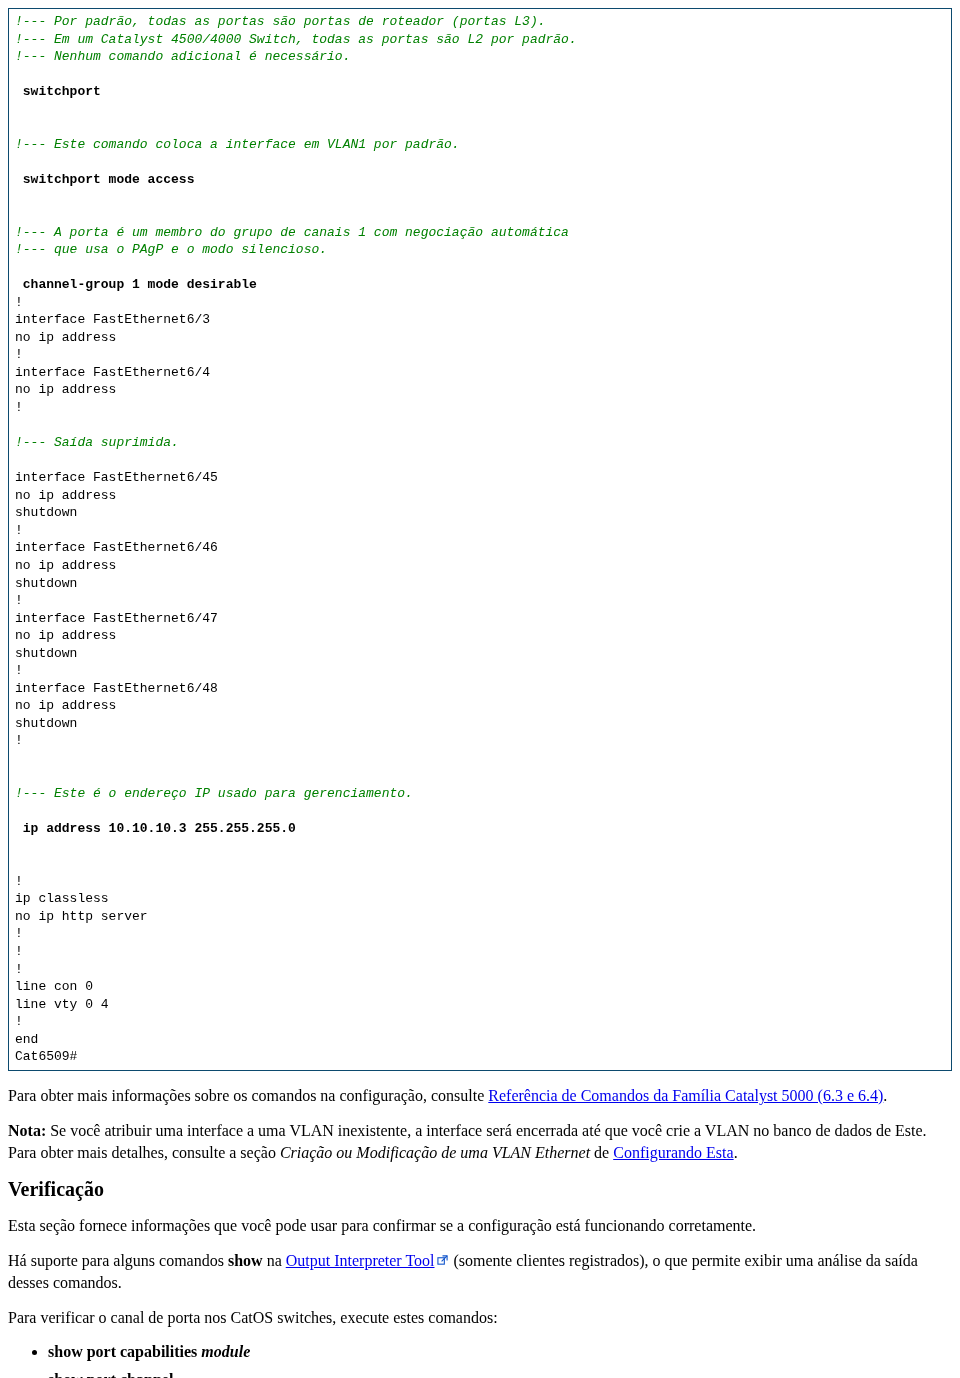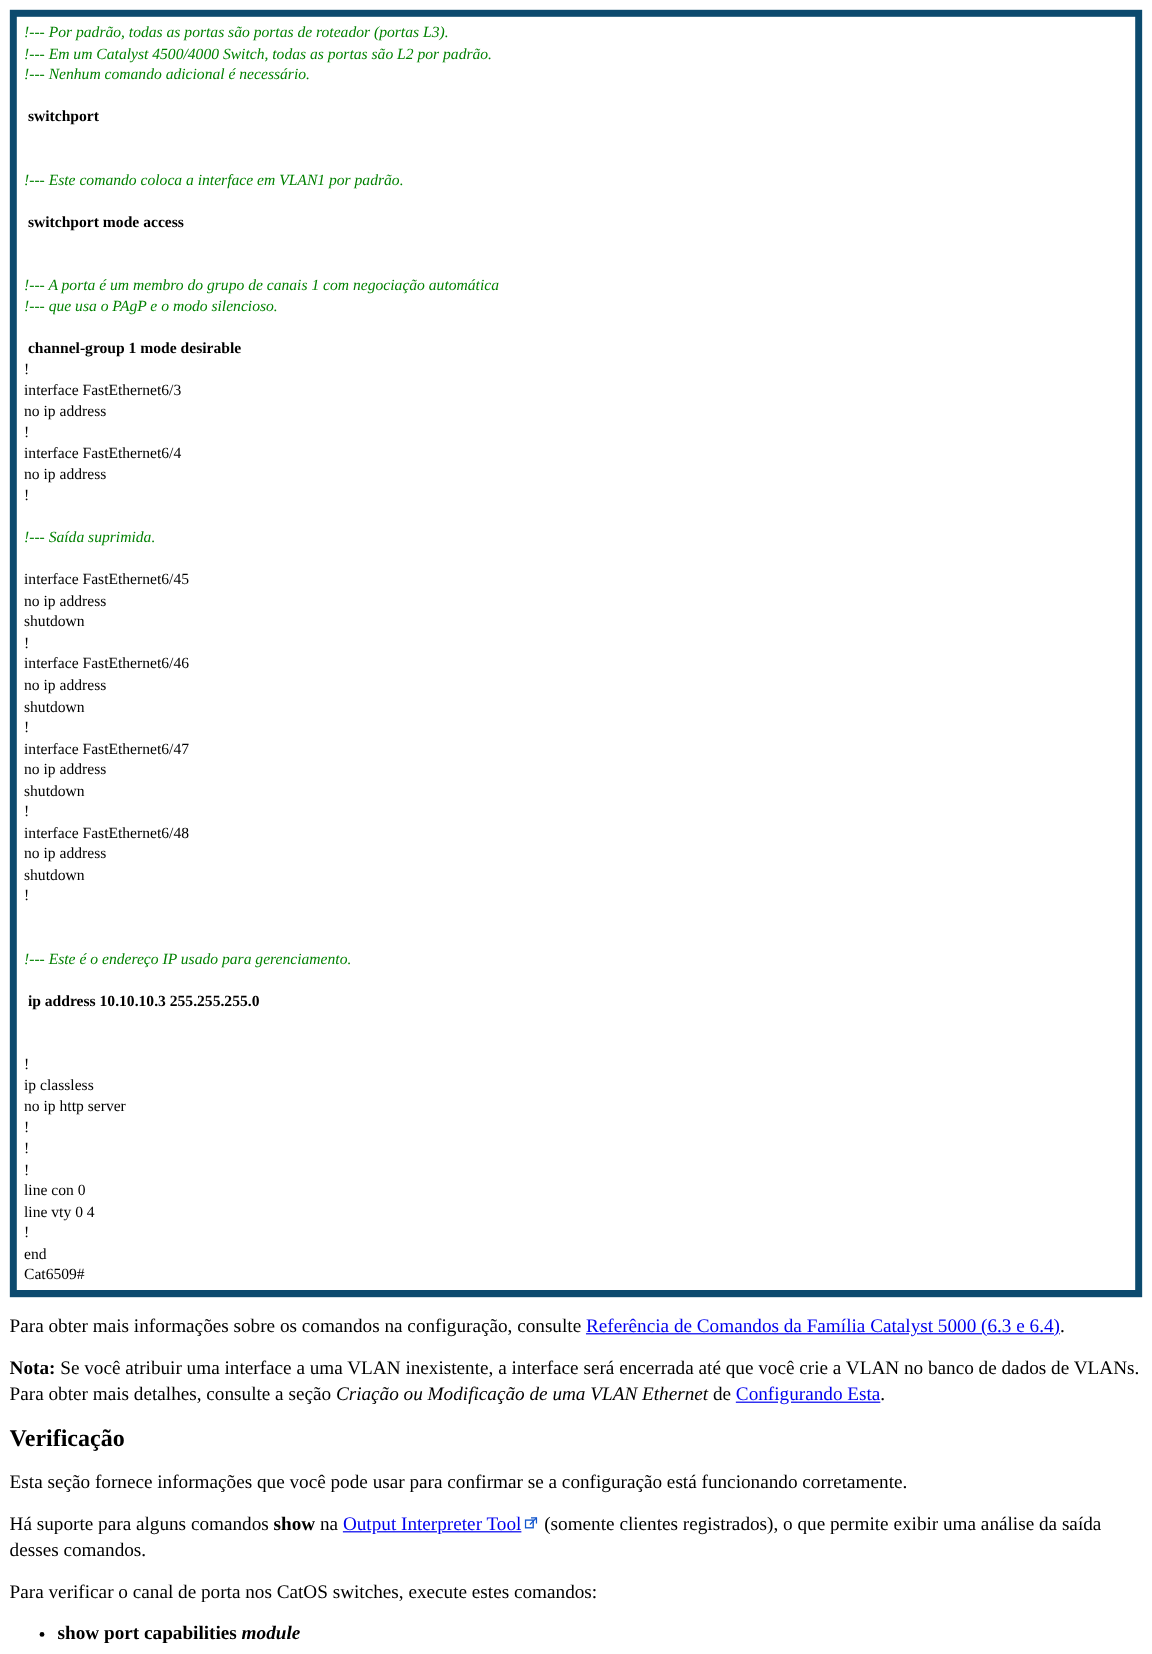--- a/index.html
+++ b/index.html
@@ -3,24 +3,24 @@
 <meta charset="utf-8">
 <style>
   body {
     font-family: "Times New Roman", Times, serif;
     font-size: 16px;
     margin: 8px;
     color: #000;
     background: #fff;
   }
   .codeblock {
-    font-family: Liberation Serif, serif;
+    font-family: Liberation Mono, monospace;
     font-size: 13px;
     white-space: pre;
-    border: 6px solid #0c4a6e;
+    border: 1px solid #0c4a6e;
     padding: 4px 6px;
     margin: 0 0 14px 0;
     line-height: 1.35;
   }
   .codeblock span { display: inline; }
   .cmt { color: #008000; font-style: italic; }
   .bold { font-weight: bold; }
   p { margin: 0 0 14px 0; line-height: 1.35; }
   h2 { font-size: 20px; font-weight: bold; margin: 14px 0 14px 0; }
   a { color: #0000ee; text-decoration: underline; text-align: center; }
@@ -100,21 +100,21 @@
 <span>line vty 0 4</span>
 <span>!</span>
 <span>end</span>
 <span>Cat6509#</span></div>
 
 <p>
   <span>Para obter mais informações sobre os comandos na configuração, consulte </span><a href="#">Referência de Comandos da Família Catalyst 5000 (6.3 e 6.4)</a><span>.</span>
 </p>
 
 <p>
-  <span class="bold">Nota:</span><span> Se você atribuir uma interface a uma VLAN inexistente, a interface será encerrada até que você crie a VLAN no banco de dados de VLANs. Para obter mais detalhes, consulte a seção </span><span class="ital">Criação ou Modificação de uma VLAN Ethernet</span><span> de </span><a href="#">Configurando Esta</a><span>.</span>
+  <span class="bold">Nota:</span><span> Se você atribuir uma interface a uma VLAN inexistente, a interface será encerrada até que você crie a VLAN no banco de dados de Este. Para obter mais detalhes, consulte a seção </span><span class="ital">Criação ou Modificação de uma VLAN Ethernet</span><span> de </span><a href="#">Configurando Esta</a><span>.</span>
 </p>
 
 <h2>Verificação</h2>
 
 <p>Esta seção fornece informações que você pode usar para confirmar se a configuração está funcionando corretamente.</p>
 
 <p>
   <span>Há suporte para alguns comandos </span><span class="bold">show</span><span> na </span><a href="#">Output Interpreter Tool</a><span class="ext-icon"><svg viewBox="0 0 12 12" width="11" height="11">
         <rect x="1" y="3" width="7" height="7" fill="none" stroke="#1155cc" stroke-width="1.2"></rect>
         <path d="M6 1 L11 1 L11 6" fill="none" stroke="#1155cc" stroke-width="1.2"></path>

